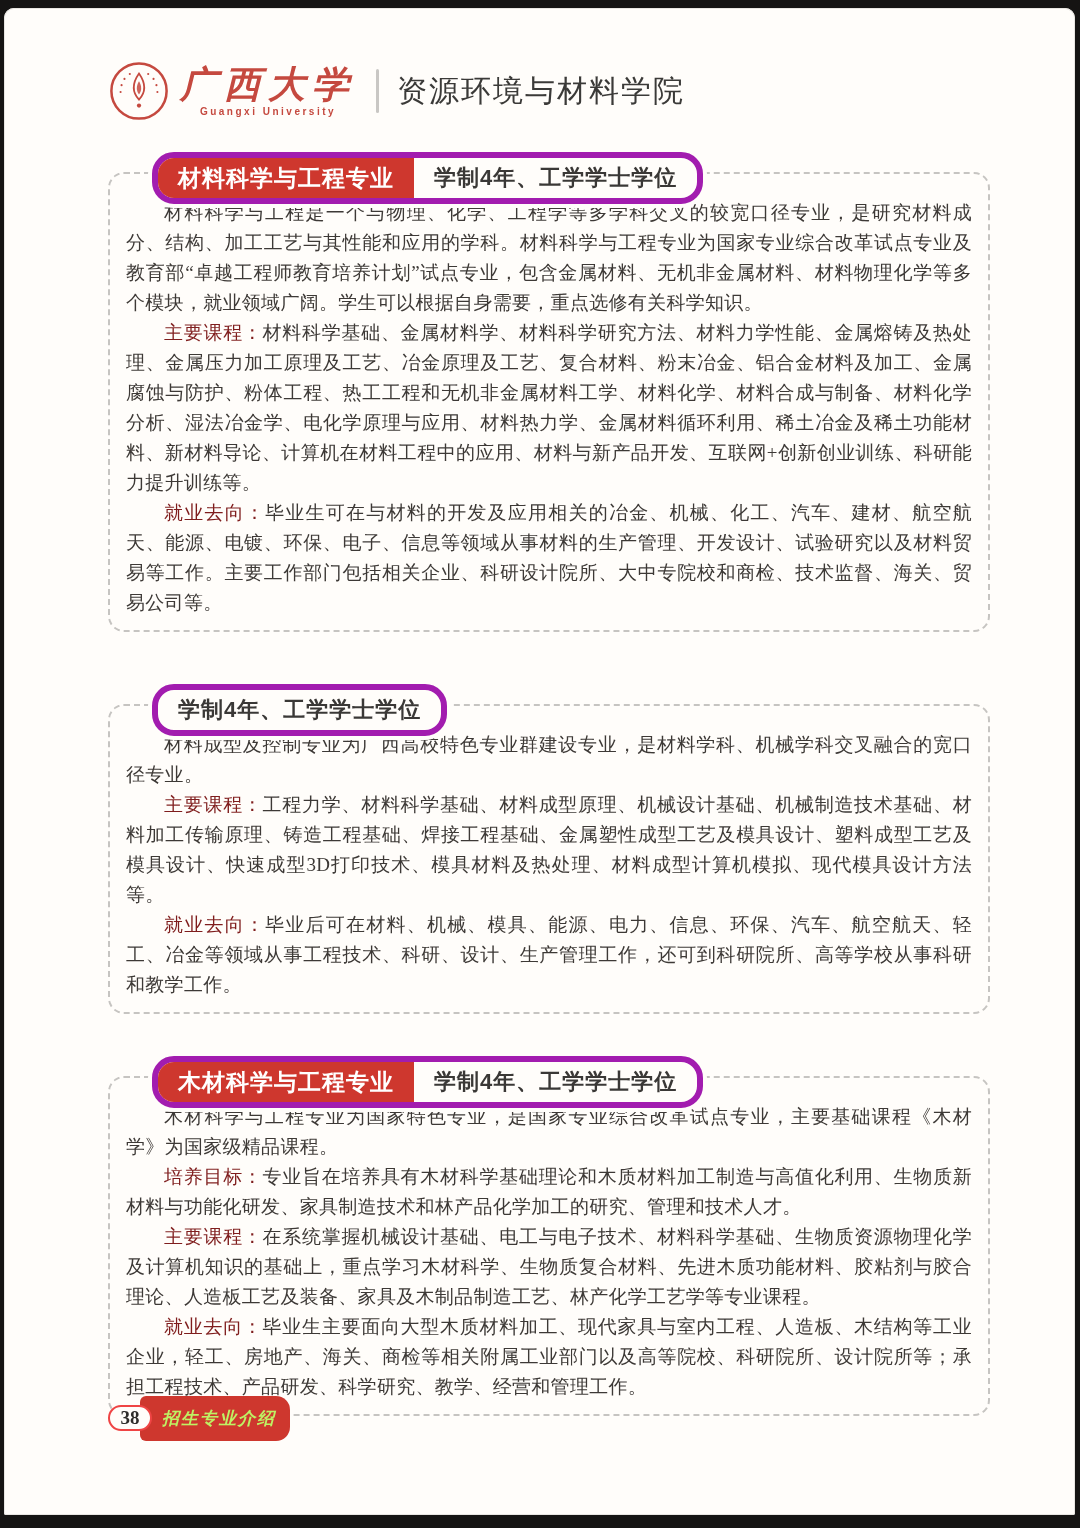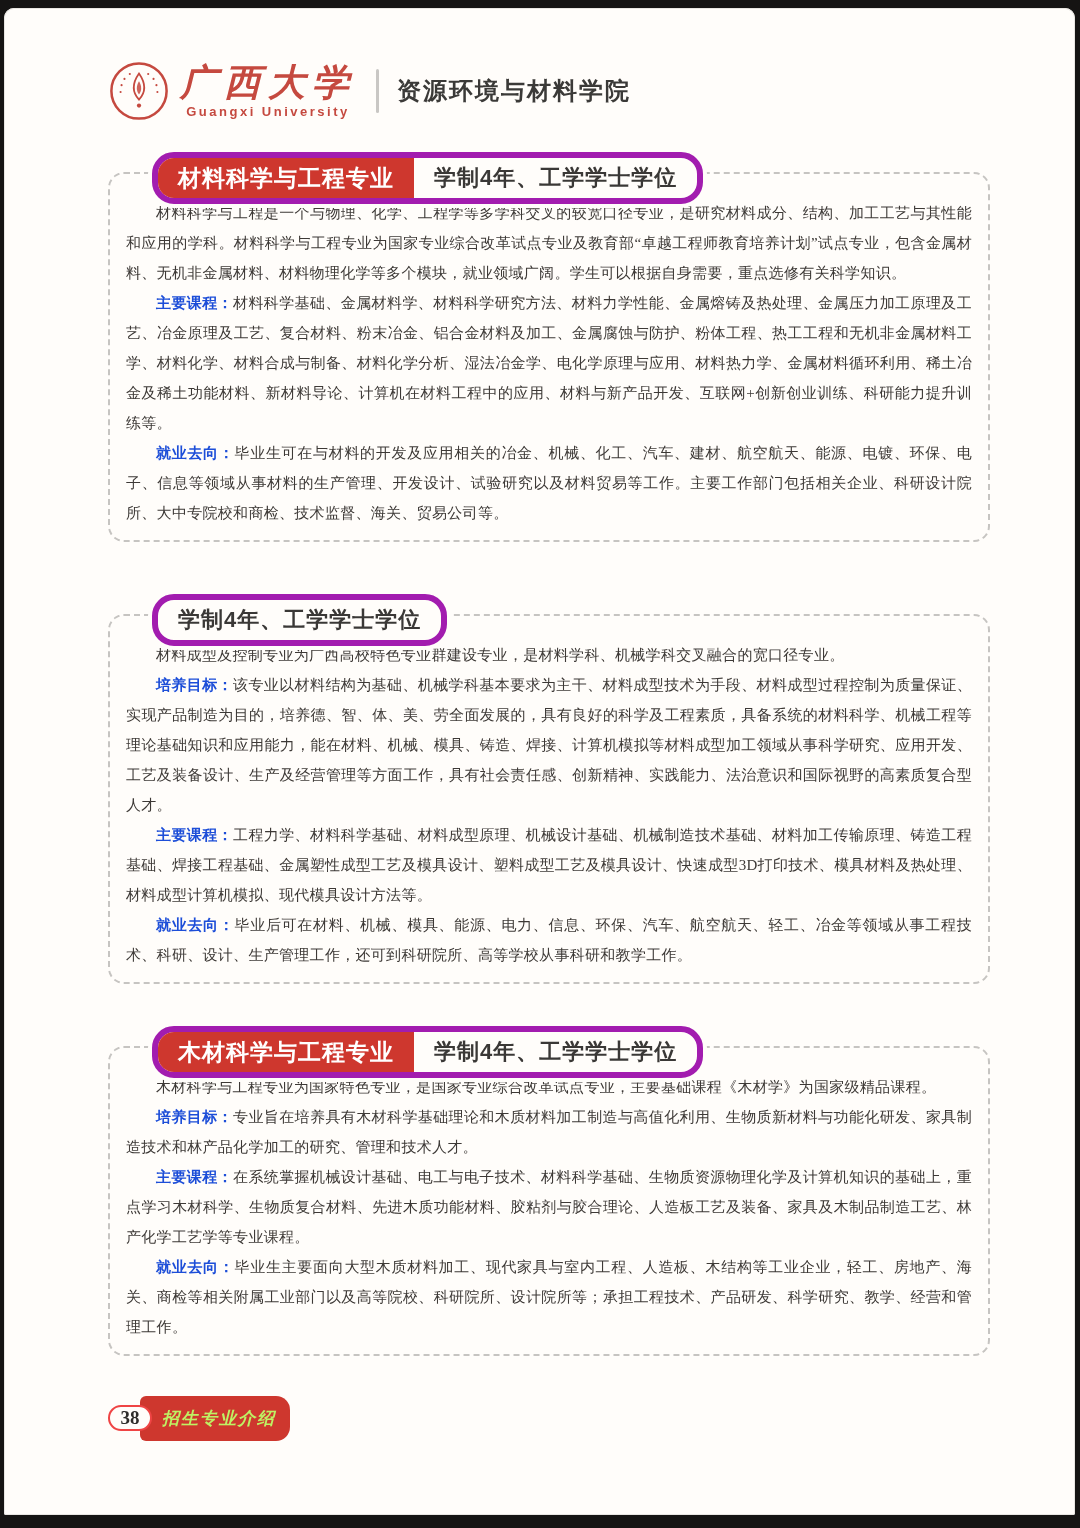--- a/index.html
+++ b/index.html
@@ -21,27 +21,27 @@
     display:flex;align-items:center;
   }
   .seal{width:62px;height:62px;flex:0 0 auto;}
   .uni-text{margin-left:10px;text-align:center;}
   .uni-cn{
     color:#c5493f;font-size:37px;font-weight:bold;font-style:italic;
     letter-spacing:7px;line-height:40px;white-space:nowrap;
     font-family:"Liberation Serif","DejaVu Serif",serif;
   }
   .uni-en{
-    color:#c5493f;font-size:13px;font-weight:bold;letter-spacing:2.5px;
+    color:#c5493f;font-size:10px;font-weight:bold;letter-spacing:2.5px;
     font-family:"Liberation Sans","DejaVu Sans",sans-serif;
     margin-top:1px;white-space:nowrap;text-align:center;
   }
   .hdr-divider{width:3px;height:44px;background:#c9c7c4;margin:0 18px 0 20px;border-radius:2px;}
   .college{
-    font-size:24px;font-weight:bold;color:#3b3a38;letter-spacing:2px;
+    font-size:30px;font-weight:normal;color:#3b3a38;letter-spacing:2px;
     font-family:"Liberation Sans","DejaVu Sans",sans-serif;white-space:nowrap;
   }
   
   .content{position:absolute;top:118px;left:104px;width:882px;}
   .program-box{
     position:relative;
     border:2px dashed #c6c4c1;border-radius:16px;
     padding:24px 14px 12px 14px;
     background:transparent;
   }
@@ -62,24 +62,24 @@
     padding:0 20px;font-size:23px;font-weight:bold;letter-spacing:1px;
     white-space:nowrap;
   }
   .badge-sub{
     color:#3a3836;display:flex;align-items:center;
     padding:0 20px;font-size:22px;font-weight:bold;letter-spacing:1px;
     white-space:nowrap;
   }
   .para{
     margin:0;padding:0 2px;
-    font-size:15px;line-height:30px;color:#3d3936;
+    font-size:19px;line-height:30px;color:#3d3936;
     text-indent:2em;text-align:justify;letter-spacing:0.3px;
   }
-  .plabel{font-weight:bold;color:#1d4ed8;}
+  .plabel{font-weight:normal;color:#7f1d1d;}
   
   .footer{
     position:absolute;left:104px;top:1395px;
     display:flex;align-items:center;height:30px;
     font-family:"Liberation Sans","DejaVu Sans",sans-serif;
   }
   .page-num{
     position:relative;z-index:2;
     height:26px;min-width:44px;box-sizing:border-box;
     border:2px solid #ef4444;border-radius:14px;
@@ -138,21 +138,20 @@
       <p class="para"><b class="plabel"></b><span>材料科学与工程是一个与物理、化学、工程学等多学科交叉的较宽口径专业，是研究材料成分、结构、加工工艺与其性能和应用的学科。材料科学与工程专业为国家专业综合改革试点专业及教育部“卓越工程师教育培养计划”试点专业，包含金属材料、无机非金属材料、材料物理化学等多个模块，就业领域广阔。学生可以根据自身需要，重点选修有关科学知识。</span></p>
       <p class="para"><b class="plabel">主要课程：</b><span>材料科学基础、金属材料学、材料科学研究方法、材料力学性能、金属熔铸及热处理、金属压力加工原理及工艺、冶金原理及工艺、复合材料、粉末冶金、铝合金材料及加工、金属腐蚀与防护、粉体工程、热工工程和无机非金属材料工学、材料化学、材料合成与制备、材料化学分析、湿法冶金学、电化学原理与应用、材料热力学、金属材料循环利用、稀土冶金及稀土功能材料、新材料导论、计算机在材料工程中的应用、材料与新产品开发、互联网+创新创业训练、科研能力提升训练等。</span></p>
       <p class="para"><b class="plabel">就业去向：</b><span>毕业生可在与材料的开发及应用相关的冶金、机械、化工、汽车、建材、航空航天、能源、电镀、环保、电子、信息等领域从事材料的生产管理、开发设计、试验研究以及材料贸易等工作。主要工作部门包括相关企业、科研设计院所、大中专院校和商检、技术监督、海关、贸易公司等。</span></p>
     </div>
 
     <div class="program-box box-2">
       <div class="badge">
         <div class="badge-sub">学制4年、工学学士学位</div>
       </div>
       <p class="para"><b class="plabel"></b><span>材料成型及控制专业为广西高校特色专业群建设专业，是材料学科、机械学科交叉融合的宽口径专业。</span></p>
-      <p class="para"><b class="plabel">培养目标：</b><span>该专业以材料结构为基础、机械学科基本要求为主干、材料成型技术为手段、材料成型过程控制为质量保证、实现产品制造为目的，培养德、智、体、美、劳全面发展的，具有良好的科学及工程素质，具备系统的材料科学、机械工程等理论基础知识和应用能力，能在材料、机械、模具、铸造、焊接、计算机模拟等材料成型加工领域从事科学研究、应用开发、工艺及装备设计、生产及经营管理等方面工作，具有社会责任感、创新精神、实践能力、法治意识和国际视野的高素质复合型人才。</span></p>
       <p class="para"><b class="plabel">主要课程：</b><span>工程力学、材料科学基础、材料成型原理、机械设计基础、机械制造技术基础、材料加工传输原理、铸造工程基础、焊接工程基础、金属塑性成型工艺及模具设计、塑料成型工艺及模具设计、快速成型3D打印技术、模具材料及热处理、材料成型计算机模拟、现代模具设计方法等。</span></p>
       <p class="para"><b class="plabel">就业去向：</b><span>毕业后可在材料、机械、模具、能源、电力、信息、环保、汽车、航空航天、轻工、冶金等领域从事工程技术、科研、设计、生产管理工作，还可到科研院所、高等学校从事科研和教学工作。</span></p>
     </div>
 
     <div class="program-box box-3">
       <div class="badge">
         <div class="badge-title">木材科学与工程专业</div>
         <div class="badge-sub">学制4年、工学学士学位</div>
       </div>
       <p class="para"><b class="plabel"></b><span>木材科学与工程专业为国家特色专业，是国家专业综合改革试点专业，主要基础课程《木材学》为国家级精品课程。</span></p>

